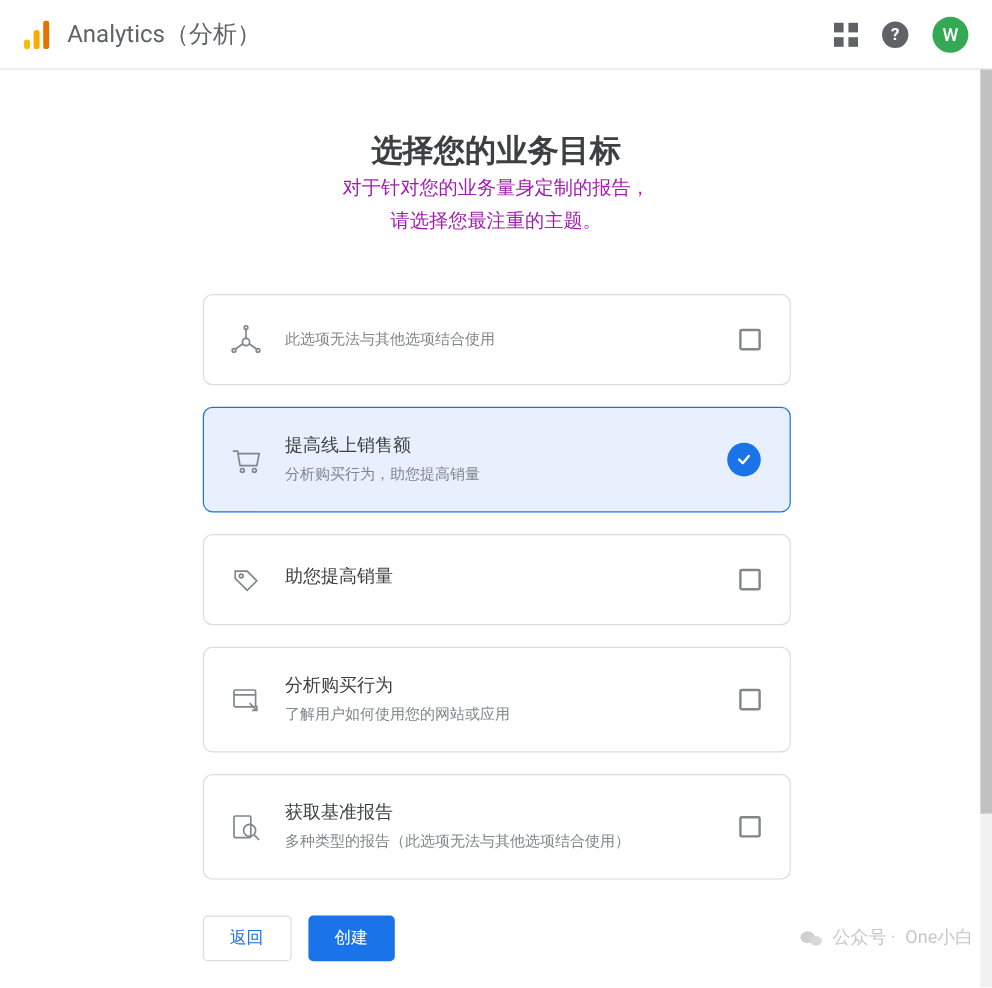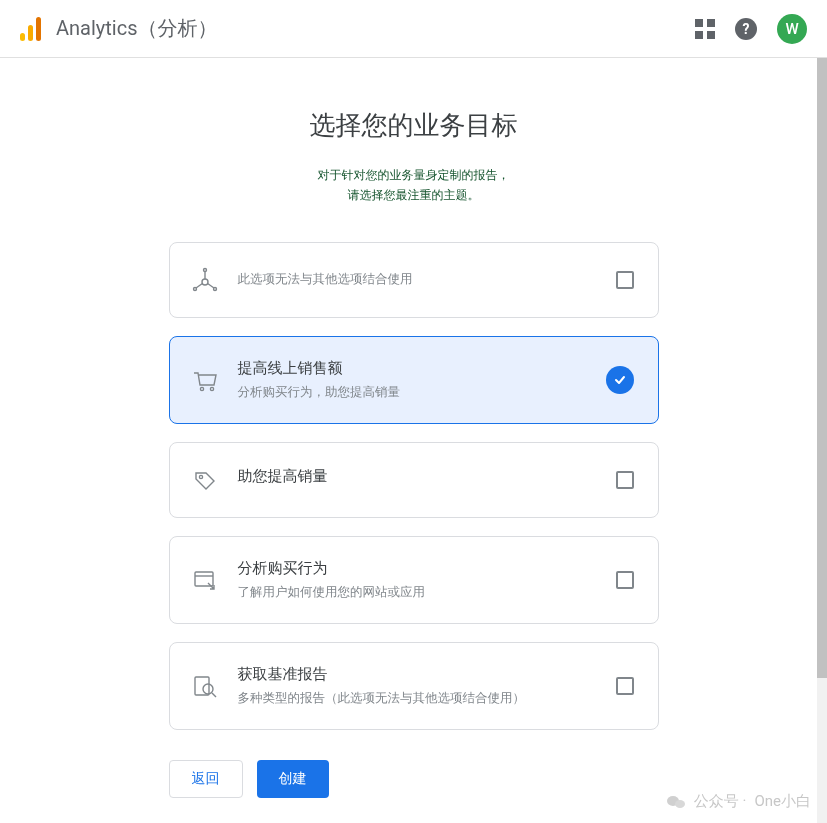--- a/index.html
+++ b/index.html
@@ -57,29 +57,28 @@
     }
     .main {
       padding: 50px 0 0 0;
       display: flex;
       flex-direction: column;
       align-items: center;
     }
     .page-title {
       font-size: 26px;
       color: #3c4043;
-      font-weight: 400;
-      margin-bottom: 22px;
+      font-weight: 700;
     }
     .page-subtitle {
-      font-size: 12px;
-      color: #14532d;
+      font-size: 16px;
+      color: #a21caf;
       text-align: center;
       line-height: 1.7;
-      margin-bottom: 36px;
+      margin-bottom: 48px;
     }
     .options {
       width: 490px;
       display: flex;
       flex-direction: column;
       gap: 18px;
     }
     .option-card {
       border: 1px solid #dadce0;
       border-radius: 8px;
@@ -148,21 +147,21 @@
       border: 1px solid #dadce0;
     }
     .btn-primary {
       background: #1a73e8;
       color: #fff;
       border: none;
     }
     .watermark {
       position: absolute;
       right: 16px;
-      bottom: 12px;
+      bottom: 32px;
       color: #c7c7c7;
       font-size: 15px;
       display: flex;
       align-items: center;
       gap: 8px;
     }
     .scrollbar {
       position: absolute;
       right: 0;
       top: 58px;

